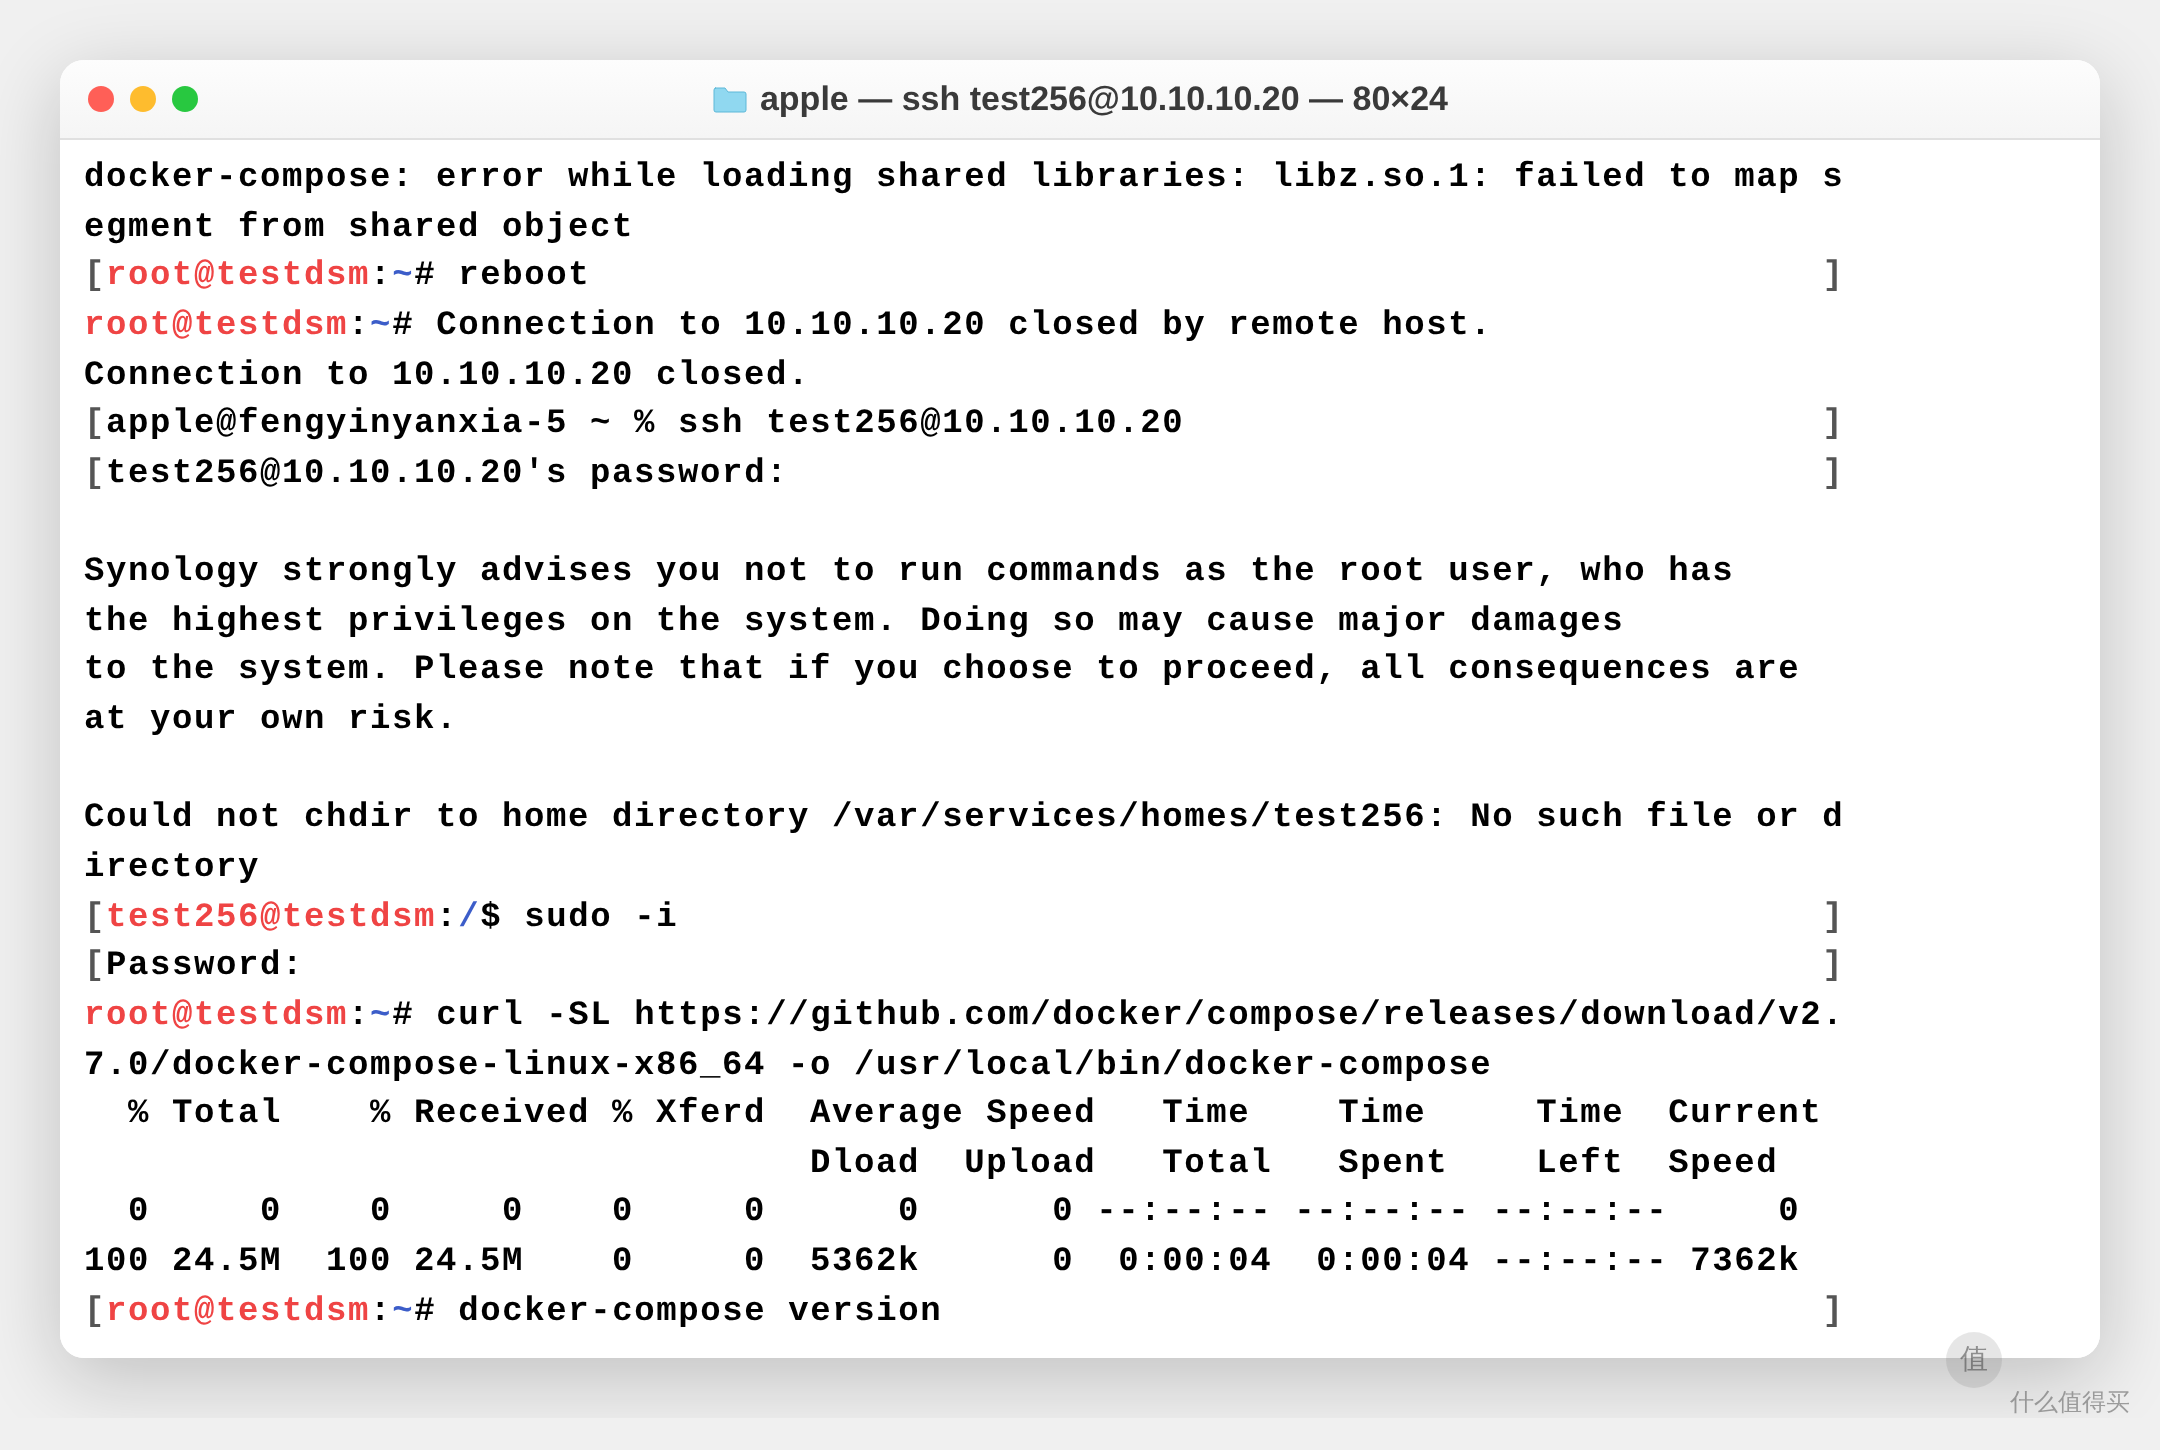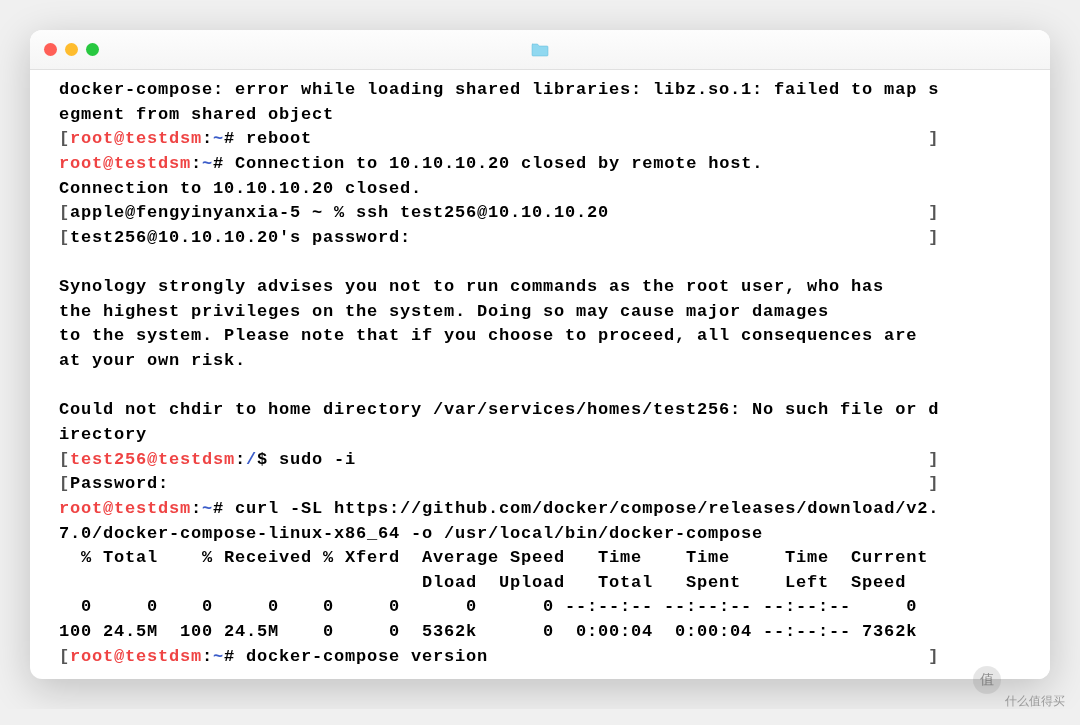--- a/index.html
+++ b/index.html
@@ -69,21 +69,20 @@
     }
     .terminal {
       background: #fff;
       padding: 8px 12px 10px 12px;
       font-size: 17px;
       line-height: 1.45;
       letter-spacing: 0.8px;
       color: #000;
       font-weight: 600;
       white-space: pre;
-      margin-left: 17px;
     }
     .line {
       display: block;
     }
     .green-text { color: #ef4444; font-weight: 700; }
     .blue-text { color: #3c5dc9; font-weight: 700; }
     .gray-bracket { color: #555; }
     .watermark {
       position: fixed;
       bottom: 15px;
@@ -120,20 +119,21 @@
       <div class="light red"></div>
       <div class="light yellow"></div>
       <div class="light green"></div>
     </div>
     <div class="title-container">
       <span class="folder-icon">
         <svg width="18" height="14" viewBox="0 0 18 14">
           <path d="M1.5 1 h5 l1.5 2 h8 a1 1 0 0 1 1 1 v8 a1 1 0 0 1 -1 1 h-14 a1 1 0 0 1 -1 -1 v-10 a1 1 0 0 1 1 -1 z" fill="#90d8f0" stroke="#5db8d8" stroke-width="0.5"></path>
         </svg>
       </span>
+      <span class="title-text">apple — ssh test256@10.10.10.20 — 80×24</span>
     </div>
   </div>
   <div class="terminal" id="terminal-content"><span class="line">docker-compose: error while loading shared libraries: libz.so.1: failed to map s</span><span class="line">egment from shared object</span><span class="line"><span class="gray-bracket">[</span><span class="green-text">root@testdsm</span>:<span class="blue-text">~</span># reboot                                                        <span class="gray-bracket">]</span></span><span class="line"><span class="green-text">root@testdsm</span>:<span class="blue-text">~</span># Connection to 10.10.10.20 closed by remote host.</span><span class="line">Connection to 10.10.10.20 closed.</span><span class="line"><span class="gray-bracket">[</span>apple@fengyinyanxia-5 ~ % ssh test256@10.10.10.20                             <span class="gray-bracket">]</span></span><span class="line"><span class="gray-bracket">[</span>test256@10.10.10.20's password:                                               <span class="gray-bracket">]</span></span><span class="line">&nbsp;</span><span class="line">Synology strongly advises you not to run commands as the root user, who has</span><span class="line">the highest privileges on the system. Doing so may cause major damages</span><span class="line">to the system. Please note that if you choose to proceed, all consequences are</span><span class="line">at your own risk.</span><span class="line">&nbsp;</span><span class="line">Could not chdir to home directory /var/services/homes/test256: No such file or d</span><span class="line">irectory</span><span class="line"><span class="gray-bracket">[</span><span class="green-text">test256@testdsm</span>:<span class="blue-text">/</span>$ sudo -i                                                    <span class="gray-bracket">]</span></span><span class="line"><span class="gray-bracket">[</span>Password:                                                                     <span class="gray-bracket">]</span></span><span class="line"><span class="green-text">root@testdsm</span>:<span class="blue-text">~</span># curl -SL https://github.com/docker/compose/releases/download/v2.</span><span class="line">7.0/docker-compose-linux-x86_64 -o /usr/local/bin/docker-compose</span><span class="line">  % Total    % Received % Xferd  Average Speed   Time    Time     Time  Current</span><span class="line">                                 Dload  Upload   Total   Spent    Left  Speed</span><span class="line">  0     0    0     0    0     0      0      0 --:--:-- --:--:-- --:--:--     0</span><span class="line">100 24.5M  100 24.5M    0     0  5362k      0  0:00:04  0:00:04 --:--:-- 7362k</span><span class="line"><span class="gray-bracket">[</span><span class="green-text">root@testdsm</span>:<span class="blue-text">~</span># docker-compose version                                        <span class="gray-bracket">]</span></span></div>
 </div>
 
 <div class="watermark">
   <div class="wm-circle">值</div>
   <span class="wm-text">什么值得买</span>
 </div>
 

